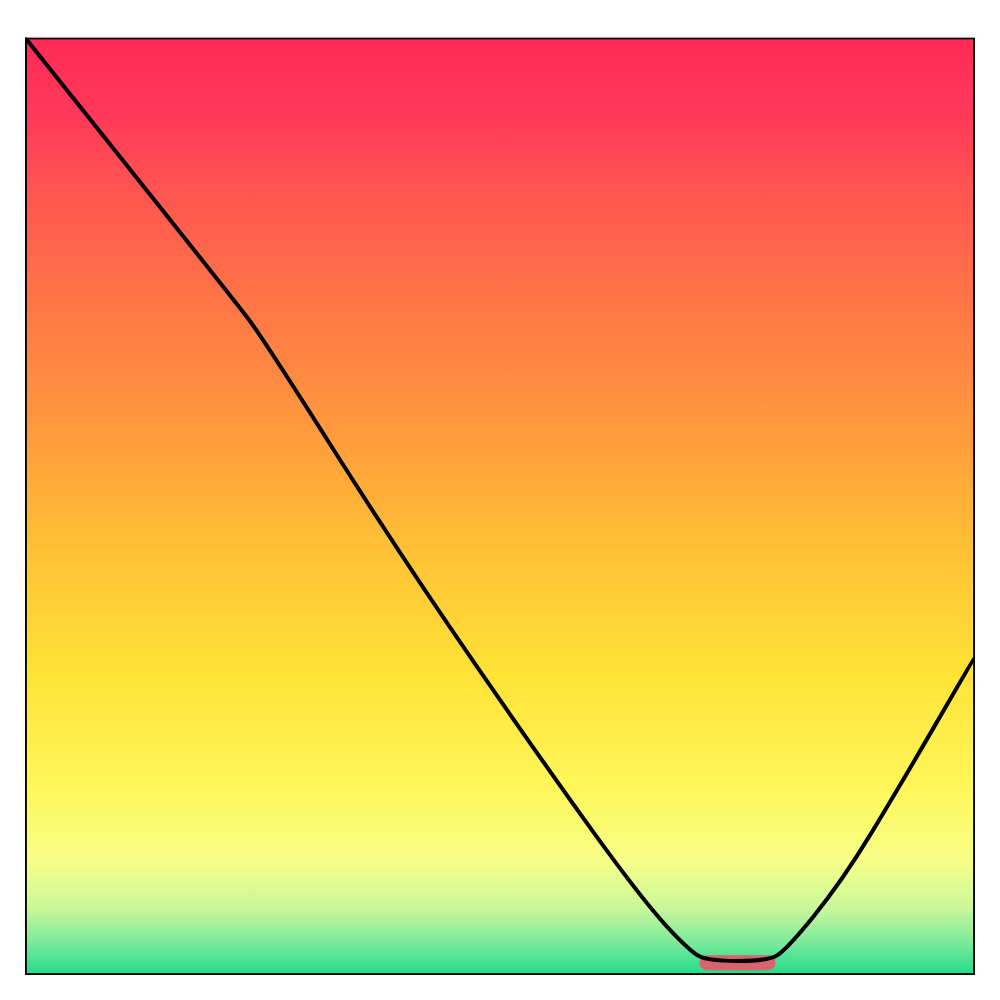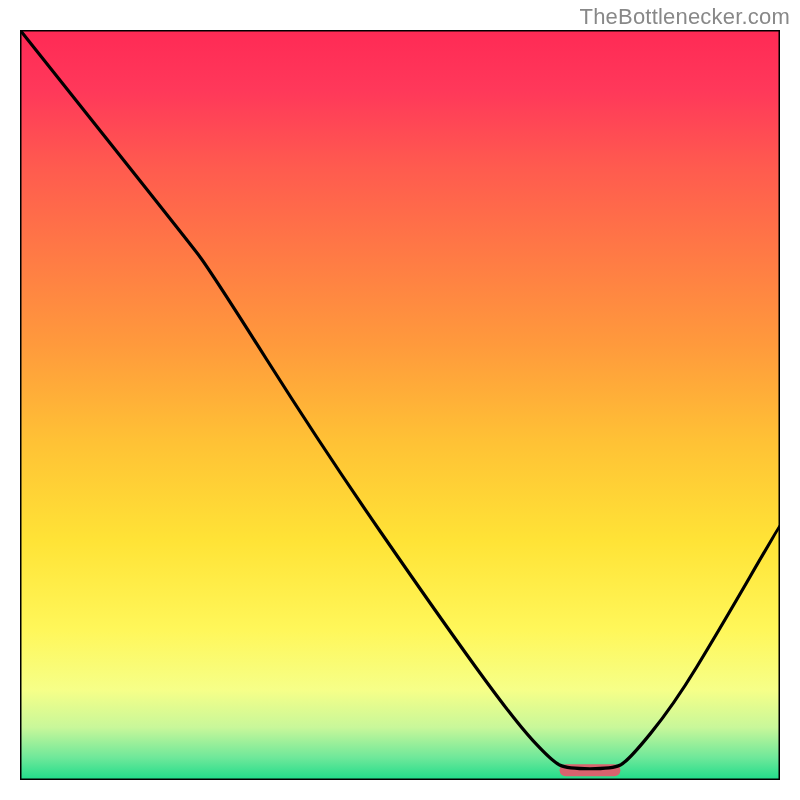--- a/index.html
+++ b/index.html
@@ -33,21 +33,20 @@
     width: 760px;
     height: 750px;
   }
   svg { display: block; }
 </style>
 </head>
 <body>
 
 <div class="stage">
 
-  <div class="attribution">TheBottlenecker.com</div>
 
   <div class="plot">
     <svg id="chart-svg" width="760" height="750" viewBox="0 0 760 750">
         <defs>
           <linearGradient id="bg-grad" x1="0" y1="0" x2="0" y2="1">
             <stop offset="0%" stop-color="#ff2a55"></stop>
             <stop offset="8%" stop-color="#ff385a"></stop>
             <stop offset="18%" stop-color="#ff5a4f"></stop>
             <stop offset="30%" stop-color="#ff7a45"></stop>
             <stop offset="42%" stop-color="#ff9a3c"></stop>

